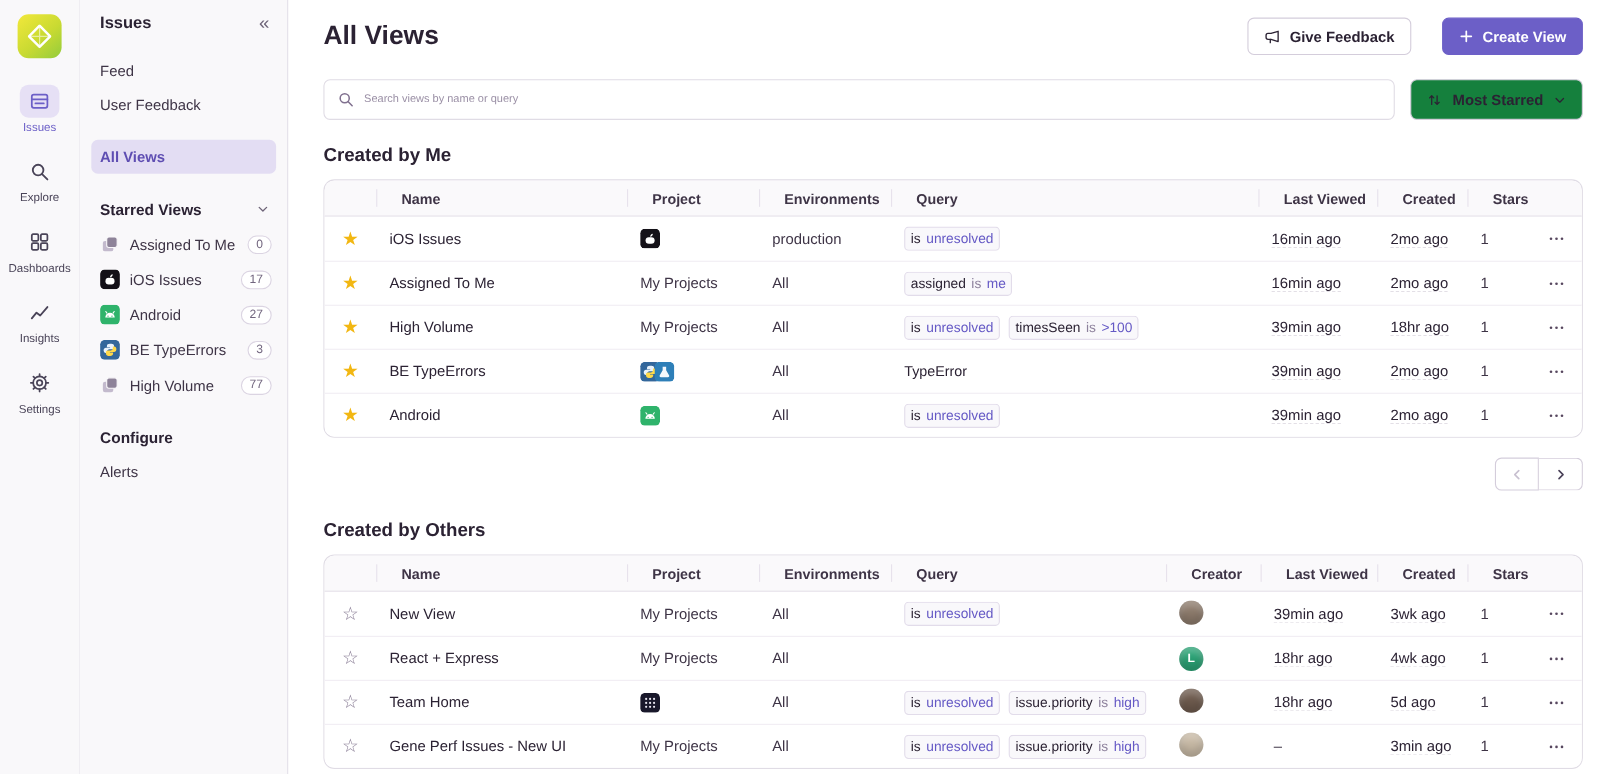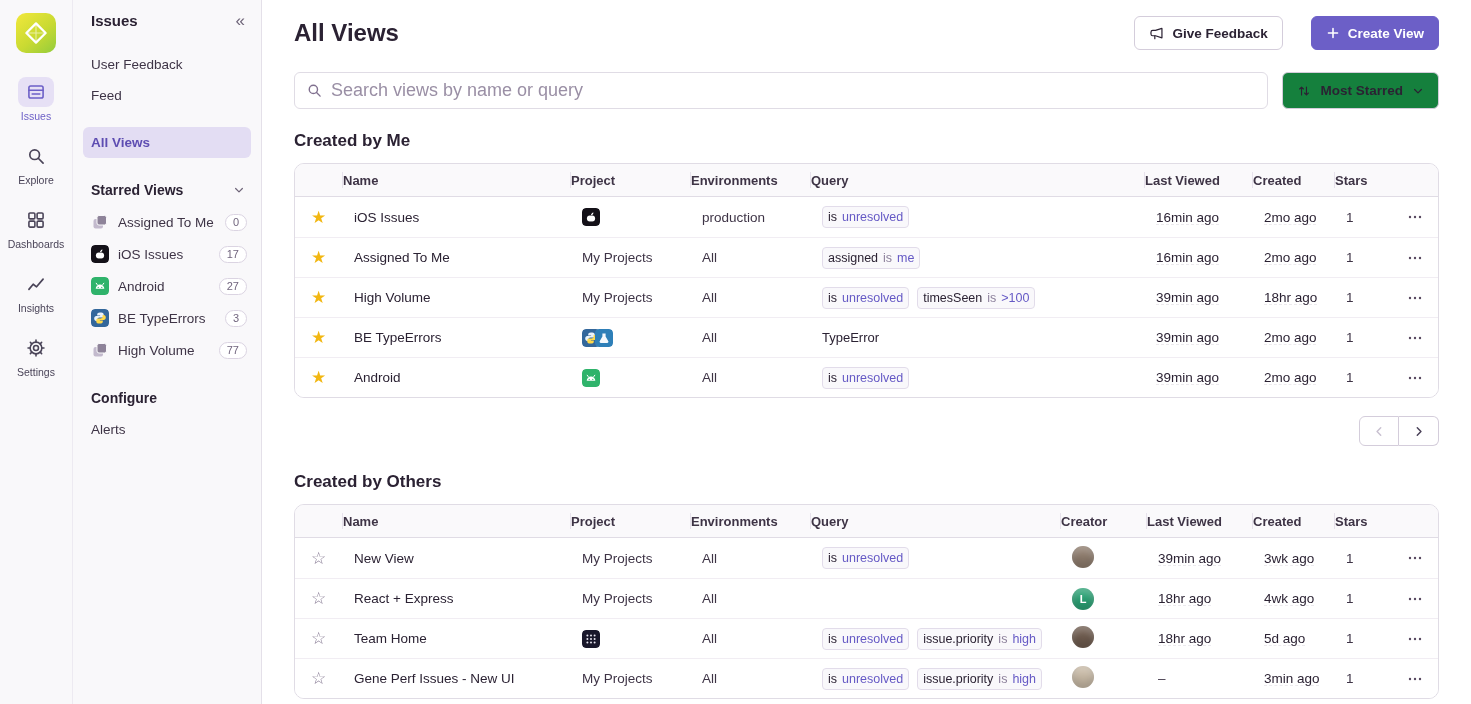--- a/index.html
+++ b/index.html
@@ -29,31 +29,31 @@
 
   
   .main{flex:1;padding:16px 32px 0;overflow:hidden;}
   .topbar{display:flex;align-items:center;justify-content:space-between;margin-bottom:22px;}
   h1{font-size:24px;font-weight:700;}
   .top-actions{display:flex;gap:28px;}
   .btn{display:flex;align-items:center;gap:8px;height:34px;padding:0 14px;border-radius:6px;font-size:13.5px;font-weight:600;cursor:pointer;border:1px solid #D4CDDB;background:#fff;color:#2B2233;}
   .btn-primary{background:#6C5FC7;border-color:#6C5FC7;color:#fff;}
   .searchrow{display:flex;gap:14px;margin-bottom:22px;}
   .search{flex:1;display:flex;align-items:center;gap:9px;height:37px;border:1px solid #E0DCE5;border-radius:6px;padding:0 12px;background:#fff;}
-  .search input{border:none;outline:none;flex:1;font-size:18px;font-family:inherit;color:#a16207;background:transparent;}
+  .search input{border:none;outline:none;flex:1;font-size:10px;font-family:inherit;color:#a16207;background:transparent;}
   .search input::placeholder{color:#9A8FA5;}
   .sortbtn{display:flex;align-items:center;gap:9px;height:37px;padding:0 14px;border:1px solid #D4CDDB;border-radius:6px;background:#15803d;font-size:13.5px;font-weight:600;color:#2B2233;cursor:pointer;}
   h2{font-size:17px;font-weight:700;margin-bottom:12px;}
 
   .table{border:1px solid #E0DCE5;border-radius:10px;background:#fff;overflow:hidden;margin-bottom:18px;}
   .thead,.trow{display:grid;align-items:center;}
   .t1 .thead,.t1 .trow{grid-template-columns:47px 228px 120px 120px 1fr 108px 82px 58px 46px;}
   .t2 .thead,.t2 .trow{grid-template-columns:47px 228px 120px 120px 1fr 86px 106px 82px 58px 46px;}
   .thead{background:#FAF9FB;height:33px;font-size:13px;font-weight:600;color:#3E3446;border-bottom:1px solid #E0DCE5;}
-  .hcell{padding:0 0;height:16px;display:flex;align-items:center;border-left:1px solid #E7E2EC;white-space:nowrap;overflow:hidden;cursor:pointer;}
+  .hcell{padding:0 22px;height:16px;display:flex;align-items:center;border-left:1px solid #E7E2EC;white-space:nowrap;overflow:hidden;cursor:pointer;}
   .hcell.nosep{border-left:none;cursor:default;}
   .trow{height:40px;font-size:13.5px;border-top:1px solid #F1EDF3;background:#fff;}
   .tbody .trow:first-child{border-top:none;}
   .cell{padding:0 12px;white-space:nowrap;overflow:hidden;color:#3E3446;}
   .name-cell{color:#2B2233;cursor:pointer;}
   .star-cell{display:flex;justify-content:center;align-items:center;cursor:pointer;font-size:17px;line-height:1;padding:0;}
   .star-on{color:#F2B712;}
   .star-off{color:#8B7F97;}
   .qcell{display:flex;gap:8px;align-items:center;}
   .chip{display:inline-flex;gap:5px;background:#F9F8FB;border:1px solid #E2DCEA;border-radius:4px;padding:3px 5px;font-size:12.5px;white-space:nowrap;flex-shrink:0;}
@@ -132,22 +132,22 @@
    </div>
     </div>
 </nav>
 
 <nav class="sidebar">
   <div class="sb-head">
     <span class="sb-title">Issues</span>
     <span class="collapse">«</span>
   </div>
   <div>
+      <div class="sb-item">Feed</div>
       <div class="sb-item">User Feedback</div>
-      <div class="sb-item">Feed</div>
     </div>
   <div class="sb-sel">All Views</div>
   <div class="sb-section-head">
     <span>Starred Views</span>
     <svg width="12" height="12" viewBox="0 0 16 16" fill="none" stroke="#6E6478" stroke-width="1.6" stroke-linecap="round" stroke-linejoin="round">
         <path d="M3.5 6l4.5 4.5L12.5 6"></path>
       </svg>
   </div>
   <div>
       <div class="sb-starred-item">

